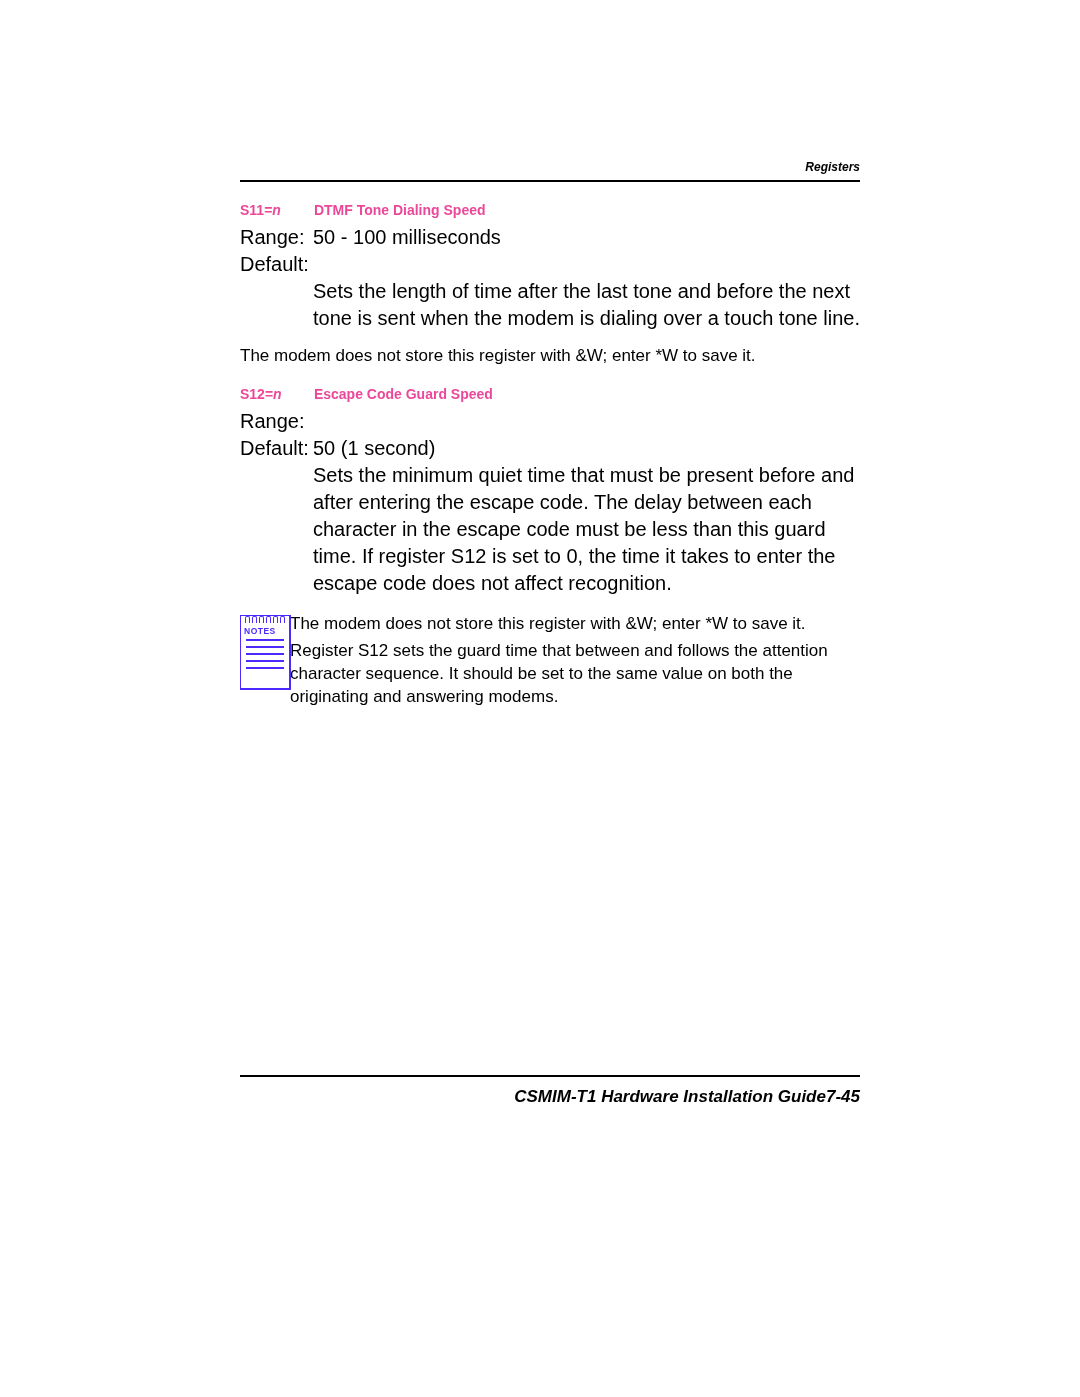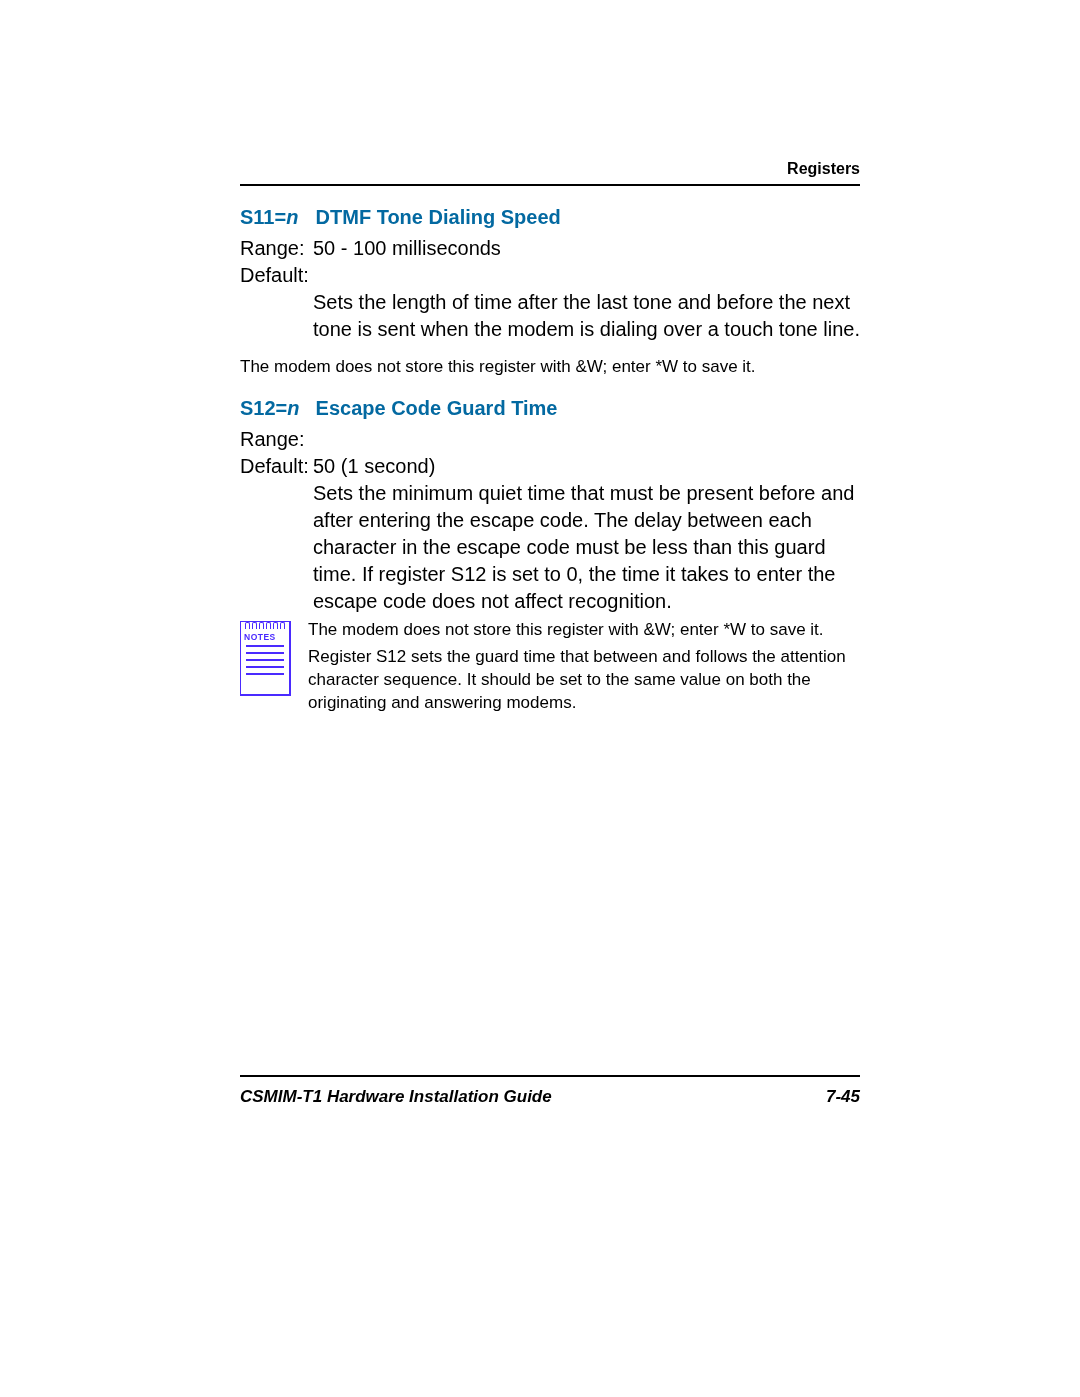--- a/index.html
+++ b/index.html
@@ -9,30 +9,31 @@
       background: #fff;
       width: 1080px;
       height: 1397px;
       position: relative;
     }
     .page {
       padding: 160px 220px 0 240px;
     }
     .header-section {
       text-align: right;
-      font-weight: bold;
-      font-size: 16px;
+      font-style: italic;
+      font-weight: bold;
+      font-size: 12px;
       border-bottom: 2px solid #000;
       padding-bottom: 6px;
       margin-bottom: 16px;
     }
     .reg-header {
-      color: #0369a1;
-      font-weight: bold;
-      font-size: 20px;
+      color: #ec4899;
+      font-weight: bold;
+      font-size: 14px;
       margin-bottom: 6px;
       margin-top: 20px;
     }
     .reg-code {
       display: inline-block;
       min-width: 70px;
     }
     .reg-var {
       font-style: italic;
     }
@@ -47,22 +48,21 @@
     }
     .data-value {
       flex: 1;
     }
     .note1 {
       font-size: 17px;
       margin: 14px 0 20px 0;
     }
     .notes-block {
       display: flex;
-      margin-top: 4px;
-      gap: 18px;
+      margin-top: 16px;
     }
     .notes-icon {
       width: 50px;
       flex-shrink: 0;
       padding-top: 2px;
     }
     .notes-icon-inner {
       width: 48px;
       height: 72px;
       border: 1.5px solid #4a2aff;
@@ -109,21 +109,21 @@
       margin: 0 0 4px 0;
     }
     .footer {
       position: absolute;
       bottom: 290px;
       left: 240px;
       right: 220px;
       border-top: 2px solid #000;
       padding-top: 10px;
       display: flex;
-      justify-content: space-between;
+      justify-content: flex-end;
       font-size: 17px;
       font-weight: bold;
       font-style: italic;
     }
   </style>
 </head>
 <body>
 
 <div class="page">
   <div class="header-section">Registers</div>
@@ -140,21 +140,21 @@
     <div class="data-label">Default:</div>
   </div>
   <div class="data-row">
     <div class="data-label"></div>
     <div class="data-value">Sets the length of time after the last tone and before the next tone is sent when the modem is dialing over a touch tone line.</div>
   </div>
   <div class="note1">The modem does not store this register with &amp;W; enter *W to save it.</div>
 
   <div class="reg-header">
     <span class="reg-code"><span>S12=</span><span class="reg-var">n</span></span>
-    <span>Escape Code Guard Time</span>
+    <span>Escape Code Guard Speed</span>
   </div>
   <div class="data-row">
     <div class="data-label">Range:</div>
   </div>
   <div class="data-row">
     <div class="data-label">Default:</div>
     <div class="data-value">50 (1 second)</div>
   </div>
   <div class="data-row">
     <div class="data-label"></div>

